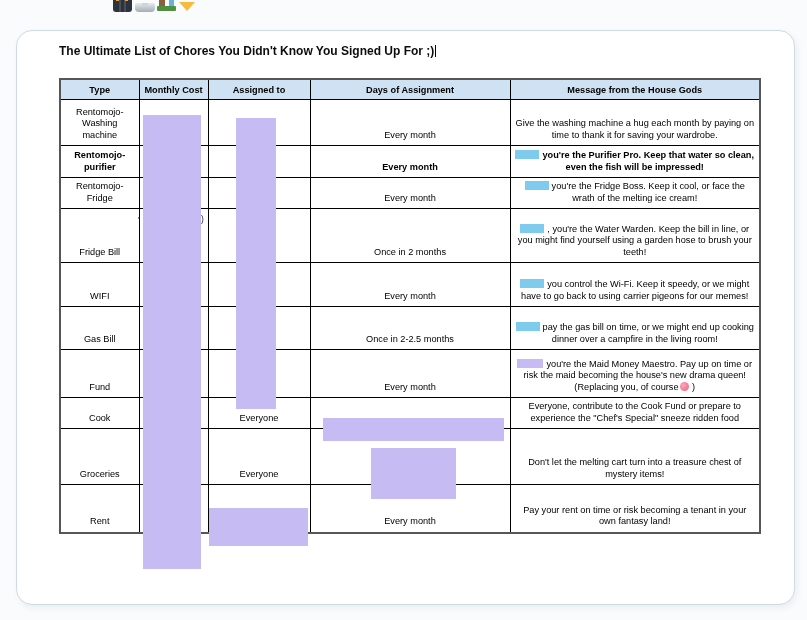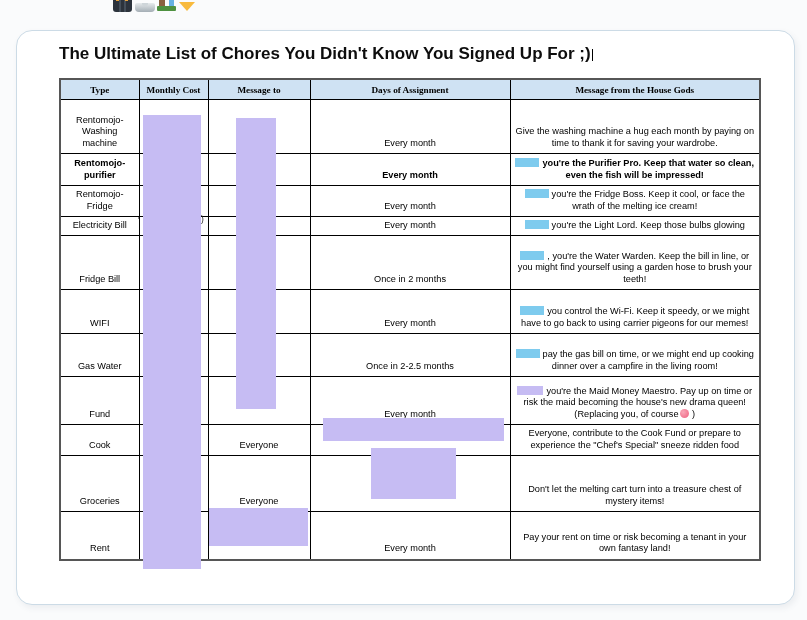--- a/index.html
+++ b/index.html
@@ -22,28 +22,28 @@
   .e3{left:157px;top:0;width:19px;height:13px;}
   .e3 i{position:absolute;display:block;}
   .e3 .grass{left:0;top:6px;width:19px;height:5px;background:#4e9140;border-radius:1px;}
   .e3 .hut{left:2px;top:0;width:6px;height:7px;background:#8a6140;}
   .e3 .water{right:2px;top:0;width:5px;height:7px;background:#66b1e3;}
   .e4{left:179px;top:2px;width:0;height:0;border-left:8px solid transparent;border-right:8px solid transparent;border-top:9px solid #f8ba3d;}
 
   .card{position:absolute;left:16px;top:30px;width:777px;height:573px;background:#fff;
     border:1px solid var(--card-border);border-radius:16px;box-shadow:2px 3px 6px rgba(60,80,100,0.08);}
 
-  .title{position:absolute;left:42px;top:13px;font-size:17px;font-weight:bold;color:#0d0d0d;white-space:nowrap;}
+  .title{position:absolute;left:42px;top:13px;font-size:12px;font-weight:bold;color:#0d0d0d;white-space:nowrap;}
   .caret{display:inline-block;width:1px;height:12px;background:#000;margin-left:1px;vertical-align:-2px;}
 
   .table-wrap{position:absolute;left:42px;top:47px;width:700px;height:501px;}
   table{border-collapse:collapse;table-layout:fixed;width:700px;border:2px solid #565656;}
   th,td{border:1px solid #000;overflow:hidden;}
   th{background:var(--header-bg);font-size:9.2px;font-weight:bold;
-     vertical-align:middle;height:19px;padding:0 0;white-space:nowrap;color:#000;font-family:Liberation Serif, serif;}
+     vertical-align:middle;height:19px;padding:0 0;white-space:nowrap;color:#000;}
   td{font-size:9.2px;line-height:11.5px;text-align:center;vertical-align:bottom;
      padding:1px 3px 4px;color:#000;}
 
   .chip{display:inline-block;width:24px;height:9px;background:var(--redact-blue);
         vertical-align:-1px;margin-right:3px;}
   .chip.purple{background:var(--redact-purple);width:26px;}
 
   .mini-emoji{display:inline-block;width:9px;height:9px;border-radius:50%;
     background:radial-gradient(circle at 35% 35%,#f9a8b8,#ef5f7e);margin:0 1px;vertical-align:-1px;}
 
@@ -81,70 +81,63 @@
           <col style="width: 79px;">
           <col style="width: 69px;">
           <col style="width: 102px;">
           <col style="width: 200px;">
           <col style="width: 250px;">
         </colgroup>
       <thead>
           <tr id="head-row">
             <th>Type</th>
             <th>Monthly Cost</th>
-            <th>Message to</th>
+            <th>Assigned to</th>
             <th>Days of Assignment</th>
             <th>Message from the House Gods</th>
           </tr>
         </thead>
       <tbody id="body-rows">
-          <tr style="height: 54px;">
+          <tr style="height: 46px;">
             <td>Rentomojo-Washing machine</td>
             <td></td>
             <td></td>
             <td>Every month</td>
             <td>Give the washing machine a hug each month by paying on time to thank it for saving your wardrobe.</td>
           </tr>
           <tr style="height: 32px; font-weight: bold;">
             <td>Rentomojo-purifier</td>
             <td></td>
             <td></td>
             <td>Every month</td>
             <td><span class="chip blue"></span>you're the Purifier Pro. Keep that water so clean, even the fish will be impressed!</td>
           </tr>
           <tr style="height: 31px;">
             <td>Rentomojo-Fridge</td>
             <td></td>
             <td></td>
             <td>Every month</td>
             <td><span class="chip blue"></span>you're the Fridge Boss. Keep it cool, or face the wrath of the melting ice cream!</td>
           </tr>
-          <tr style="height: 19px;">
-            <td>Electricity Bill</td>
-            <td></td>
-            <td></td>
-            <td>Every month</td>
-            <td><span class="chip blue"></span>you're the Light Lord. Keep those bulbs glowing</td>
-          </tr>
           <tr style="height: 54px;">
             <td>Fridge Bill</td>
             <td></td>
             <td></td>
             <td>Once in 2 months</td>
             <td><span class="chip blue"></span>, you're the Water Warden. Keep the bill in line, or you might find yourself using a garden hose to brush your teeth!</td>
           </tr>
           <tr style="height: 44px;">
             <td>WIFI</td>
             <td></td>
             <td></td>
             <td>Every month</td>
             <td><span class="chip blue"></span>you control the Wi-Fi. Keep it speedy, or we might have to go back to using carrier pigeons for our memes!</td>
           </tr>
           <tr style="height: 43px;">
-            <td>Gas Water</td>
+            <td>Gas Bill</td>
             <td></td>
             <td></td>
             <td>Once in 2-2.5 months</td>
             <td><span class="chip blue"></span>pay the gas bill on time, or we might end up cooking dinner over a campfire in the living room!</td>
           </tr>
           <tr style="height: 48px;">
             <td>Fund</td>
             <td></td>
             <td></td>
             <td>Every month</td>

